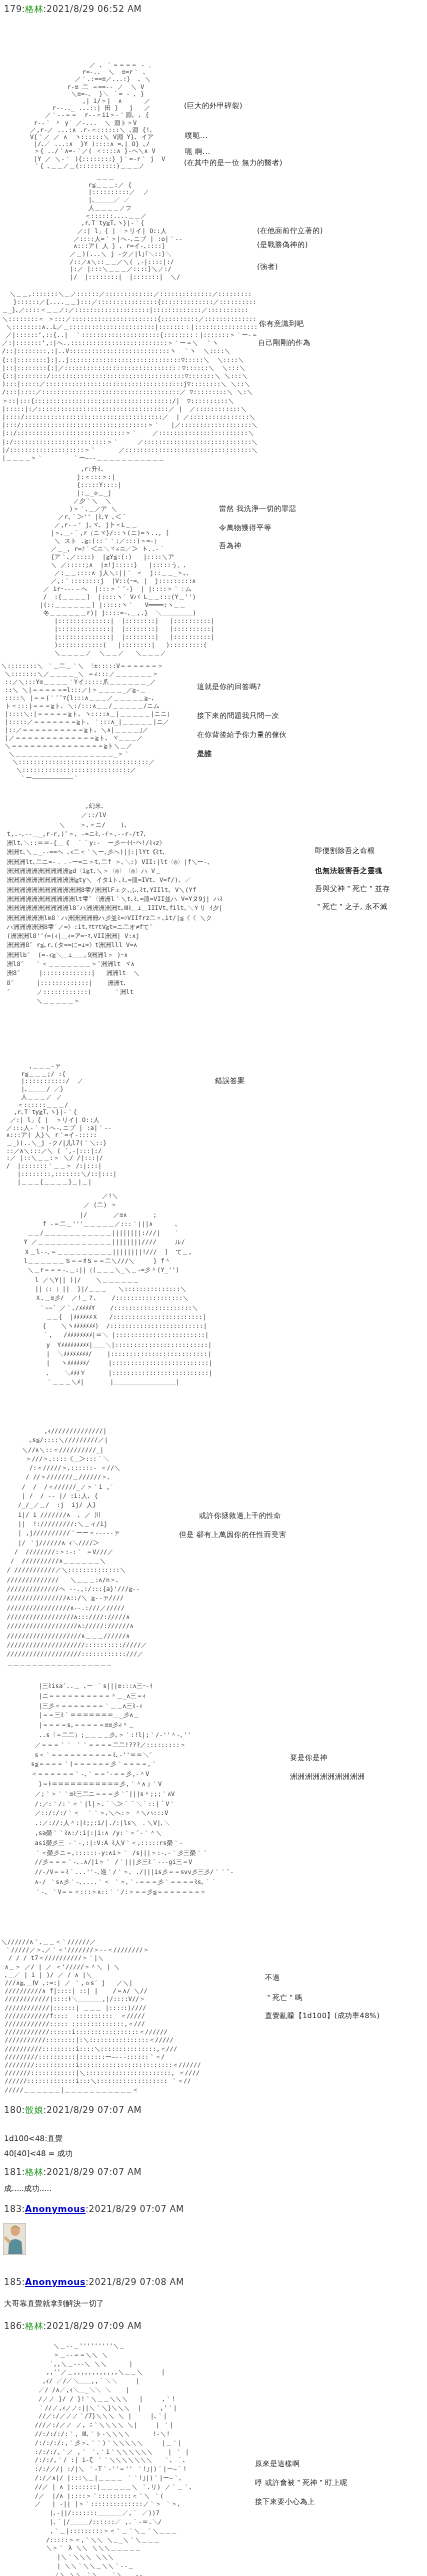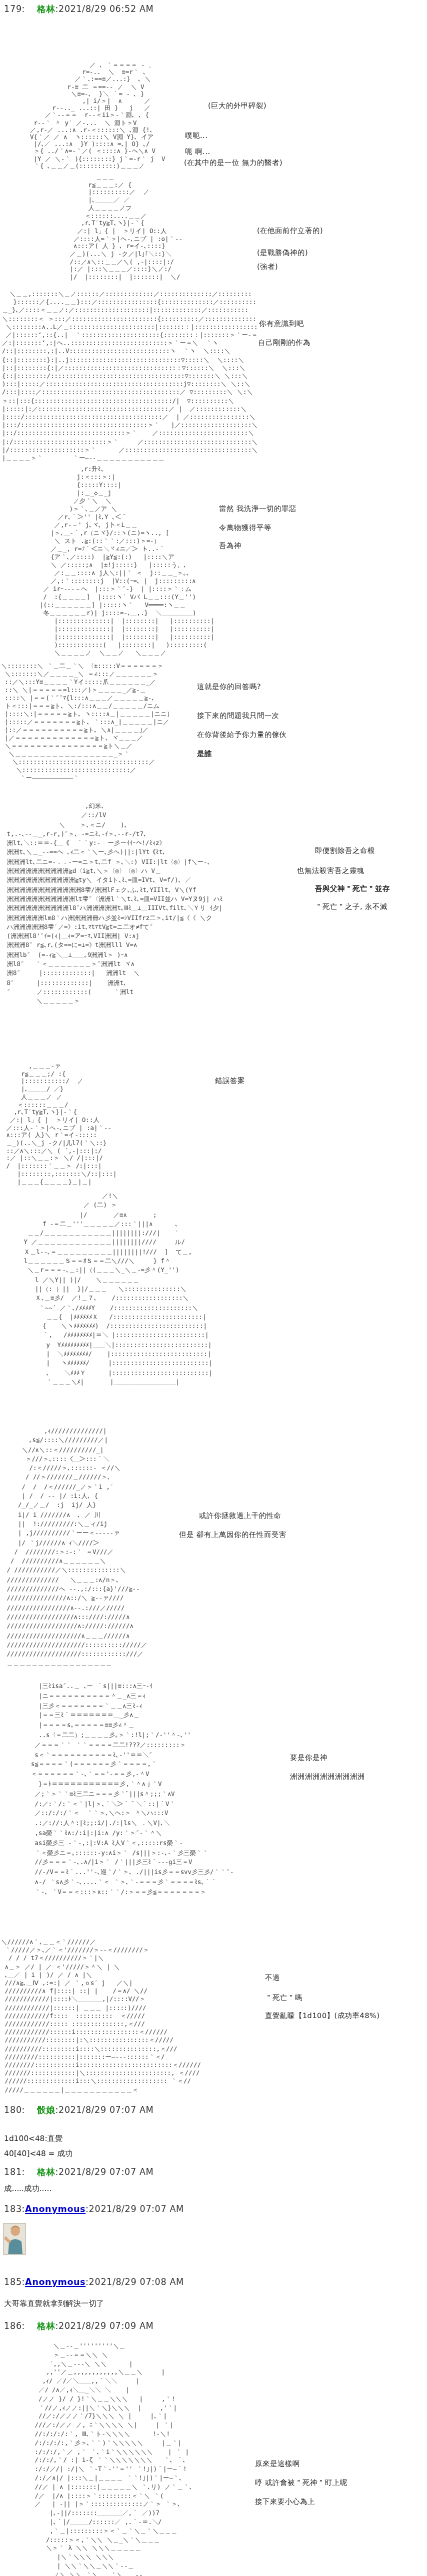--- a/index.html
+++ b/index.html
@@ -1,21 +1,21 @@
 <!DOCTYPE html>
 <html style="font-size:8.2px"><head>
 <meta charset="utf-8">
 <style>
   html,body{margin:0;padding:0;background:#ffffff;}
   .page{position:relative;width:428px;height:3038px;background:#ffffff;overflow:hidden;
         font-family:"DejaVu Sans",sans-serif;color:#222;}
   .abs{position:absolute;white-space:nowrap;}
   .post-header{font-size:8.8px;color:#333;letter-spacing:0.3px;}
   .post-header .num,.post-header .sep,.post-header .time{color:#333;font-weight:400;}
-  .post-header .name-green{color:#189618;font-weight:700;margin-left:12px;}
+  .post-header .name-green{color:#189618;font-weight:400;}
   .post-header a.name-anon{color:#0000cc;font-weight:700;text-decoration:underline;cursor:pointer;}
   .body-line{font-size:7.7px;color:#222;}
   .dlg{font-size:7.2px;color:#222;letter-spacing:0.3px;}
   pre.aa{margin:0;font-family:"DejaVu Sans Mono",monospace;font-size:6.2px;color:#3d3d3d;
          white-space:pre;letter-spacing:0px;}
   .photo{position:absolute;border:0.5px solid #cfc9bd;background:#e6e1d6;overflow:hidden;}
 </style>
 </head>
 <body>
 
@@ -234,39 +234,39 @@
  ////////////::::: ::::::::::::::,＜///
  ////////////::::::i:::::::::::::::::＜//////
  ///////////::::::::|:＼::::::::::::::::＜/////
  //////////:::::::::i::::＼:::::::::::::::,＜///
  /////////::::::::::|:::::::ー―---::::::｀＜/
  ////////:::::::::::i:::::::::::::::::::::::::＜//////
  ///////::::::::::::|＼:::::::::::::::::::::::, ＜////
  //////:::::::::::::i:::＼::::::::::::::::::: ｀＜//
  /////＿＿＿＿＿＿|＿＿＿＿＿＿＿＿＿＿＿＜</pre>
 
-  <span class="abs dlg" style="left:184px;top:101px;margin-left:24px;">(巨大的外甲碎裂)</span>
+  <span class="abs dlg" style="left:184px;top:101px;">(巨大的外甲碎裂)</span>
   <span class="abs dlg" style="left:184px;top:113px;margin-top:45px;">(在其中的是一位 無力的醫者)</span>
   <span class="abs dlg" style="left:185px;top:131px;">噗呃...</span>
   <span class="abs dlg" style="left:185px;top:147px;">呃 啊...</span>
   <span class="abs dlg" style="left:257px;top:226px;">(在他面前佇立著的)</span>
-  <span class="abs dlg" style="left:257px;top:248px;text-align:right;">(是戰勝偽神的)</span>
+  <span class="abs dlg" style="left:257px;top:240px;text-align:right;">(是戰勝偽神的)</span>
   <span class="abs dlg" style="left:257px;top:262px;">(強者)</span>
   <span class="abs dlg" style="left:259px;top:319px;">你有意識到吧</span>
   <span class="abs dlg" style="left:258px;top:338px;">自己剛剛的作為</span>
   <span class="abs dlg" style="left:219px;top:504px;">當然 我洗淨一切的罪惡</span>
   <span class="abs dlg" style="left:219px;top:523px;">令萬物獲得平等</span>
   <span class="abs dlg" style="left:219px;top:541px;">吾為神</span>
   <span class="abs dlg" style="left:197px;top:682px;">這就是你的回答嗎?</span>
   <span class="abs dlg" style="left:197px;top:711px;">接下來的問題我只問一次</span>
   <span class="abs dlg" style="left:197px;top:730px;">在你背後給予你力量的傢伙</span>
   <span class="abs dlg" style="left:197px;top:749px;font-weight:bold;">是誰</span>
   <span class="abs dlg" style="left:315px;top:846px;">即便割除吾之命根</span>
-  <span class="abs dlg" style="left:297px;top:866px;">也無法殺害吾之靈魂</span>
-  <span class="abs dlg" style="left:315px;top:884px;font-weight:bold;">吾與父神＂死亡＂並存</span>
+  <span class="abs dlg" style="left:315px;top:866px;font-weight:bold;">也無法殺害吾之靈魂</span>
+  <span class="abs dlg" style="left:315px;top:884px;">吾與父神＂死亡＂並存</span>
   <span class="abs dlg" style="left:315px;top:902px;">＂死亡＂之子, 永不滅</span>
   <span class="abs dlg" style="left:215px;top:1076px;">錯誤答案</span>
   <span class="abs dlg" style="left:179px;top:1511px;margin-left:20px;">或許你拯救過上千的性命</span>
   <span class="abs dlg" style="left:179px;top:1530px;">但是 卻有上萬因你的任性而受害</span>
   <span class="abs dlg" style="left:290px;top:1753px;">要是你是神</span>
   <span class="abs dlg" style="left:290px;top:1772px;">洲洲洲洲洲洲洲洲洲洲</span>
   <span class="abs dlg" style="left:265px;top:1973px;">不過</span>
   <span class="abs dlg" style="left:265px;top:1993px;">＂死亡＂嗎</span>
   <span class="abs dlg" style="left:265px;top:2011px;">直覺亂矇【1d100】(成功率48%)</span>
 

